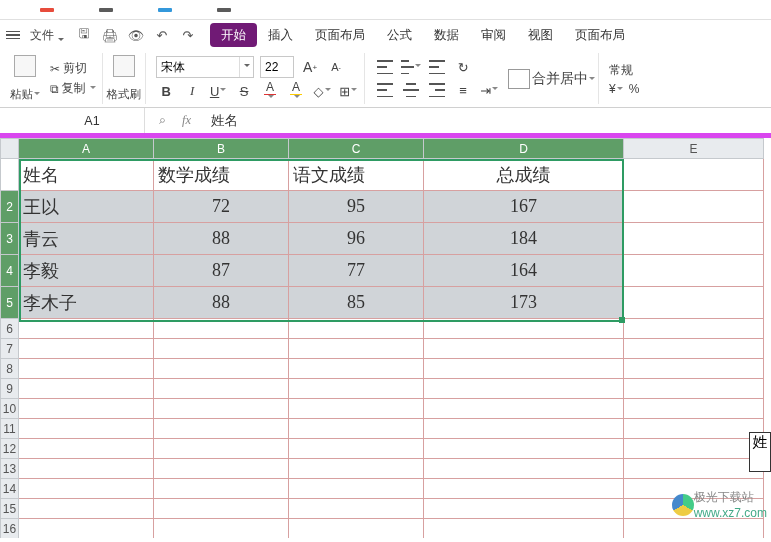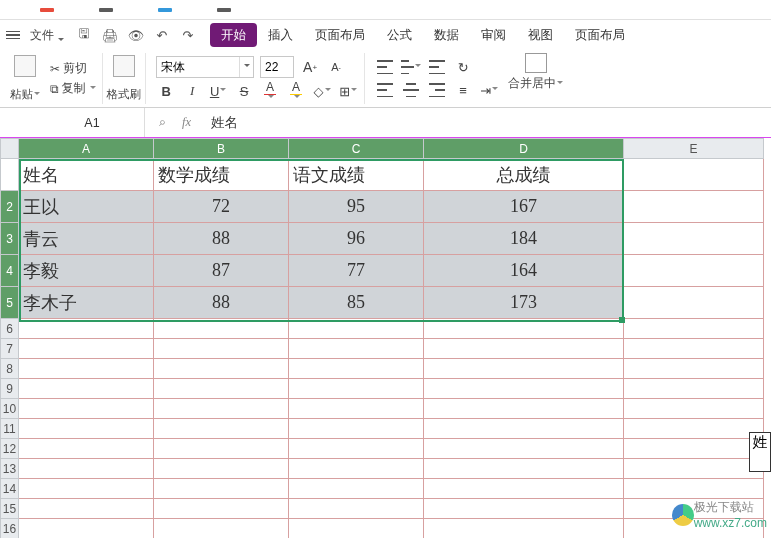--- a/index.html
+++ b/index.html
@@ -44,25 +44,25 @@
 .btn-letter.i { font-style: italic; font-family: serif; }
 .btn-letter.u { text-decoration: underline; }
 .btn-letter.s { text-decoration: line-through; }
 .btn-letter .bar { width: 12px; height: 3px; margin-top: 1px; }
 .btn-letter.stack { flex-direction: column; font-size: 12px; line-height: 1; }
 .btn-letter.stack .bar-red { background: #d33; }
 .btn-letter.stack .bar-yel { background: #fc0; }
 .small-drop::after { content: ""; border: 3px solid transparent; border-top-color: #888; display: inline-block; margin-left: 1px; }
 .align-ico { width: 16px; height: 14px; display: flex; flex-direction: column; justify-content: space-between; }
 .align-ico span { height: 1.5px; background: #555; }
-.merge-btn { display: flex; flex-direction: column; align-items: center; font-size: 12px; gap: 2px; padding: 0 3px; }
+.merge-btn { display: flex; flex-direction: row; align-items: center; font-size: 14px; gap: 2px; padding: 0 3px; }
 .merge-btn .mi { width: 22px; height: 20px; border: 1px solid #999; }
 
 
-.formula-bar { height: 30px; border-bottom: 1px solid #d946ef; display: flex; align-items: center; font-size: 12.5px; background: #fff; }
+.formula-bar { height: 30px; border-bottom: 5px solid #d946ef; display: flex; align-items: center; font-size: 12.5px; background: #fff; }
 .namebox { width: 145px; height: 100%; display: flex; align-items: center; justify-content: center; border-right: 1px solid #ddd; color: #333; padding-left: 40px; }
 .fb-icons { display: flex; align-items: center; gap: 16px; padding: 0 14px; color: #888; }
 .fx { font-style: italic; font-family: serif; color: #888; }
 .fb-input { flex: 1; padding: 0 6px; color: #333; font-size: 13.5px; }
 
 
 .sheet-wrap { position: relative; height: 400px; overflow: hidden; background: #fff; }
 .sheet { border-collapse: collapse; table-layout: fixed; }
 .sheet th, .sheet td { border: 1px solid #d7a0a0; font-size: 13px; height: 20px; padding: 0; text-align: center; color: #333; background: #fff; font-weight: normal; }
 .sheet .colh { background: #e8ebee; border-color: #c5c9cd; font-size: 12px; color: #555; height: 20px; }
@@ -73,21 +73,21 @@
 .sheet .selcol { width: 135px; }
 .sheet .colE { width: 140px; }
 .sheet .colD { width: 200px; }
 .sheet .sel { background: #d0d4d8; }
 .sheet .sel.hdr { background: #5f9e67; color: #fff; }
 .sheet .row1 .sel { background: #fff; }
 .selection-border { position: absolute; border: 2px solid #2e9b63; pointer-events: none; left: 19px; top: 21px; width: 605px; height: 163px; }
 .selection-handle { position: absolute; width: 6px; height: 6px; background: #2e9b63; right: -3px; bottom: -3px; }
 
 
-.watermark { position: absolute; right: 4px; bottom: 12px; font-size: 12px; color: #888; display: flex; align-items: center; gap: 0; }
+.watermark { position: absolute; right: 4px; bottom: 22px; font-size: 12px; color: #888; display: flex; align-items: center; gap: 0; }
 .watermark .logo { width: 22px; height: 22px; border-radius: 50%; background: conic-gradient(#4c8 0 120deg,#ec4 120deg 240deg,#48c 240deg 360deg); }
 .wm-box { position: absolute; right: 0; top: 432px; border: 1px solid #333; width: 22px; height: 40px; font-size: 15px; font-family: "SimSun"; display: flex; flex-direction: column; align-items: center; line-height: 1.2; background: #fff; }
 </style>
 </head>
 <body>
 
 <div class="title-tabs">
   <span class="title-tab t1"></span>
   <span class="title-tab t2"></span>
   <span class="title-tab t3"></span>
@@ -210,20 +210,29 @@
             <span></span>
           </div>
         </div>
       <div class="btn-letter">≡</div>
       <div class="btn-letter small-drop">⇥</div>
     </div>
   </div>
   <div class="merge-btn">
     <div class="mi"></div>
     <span class="small-drop">合并居中</span>
+  </div>
+  <div class="ribbon-group nb" style="border-left:1px solid #e5e5e5; padding-left:10px;">
+    <div class="ribbon-row">
+        <span>常规</span>
+      </div>
+    <div class="ribbon-row">
+      <span class="small-drop">¥</span>
+      <span>%</span>
+    </div>
   </div>
 </div>
 
 <div class="formula-bar">
   <div class="namebox">A1</div>
   <div class="fb-icons">
     <span>⌕</span>
     <span class="fx">fx</span>
   </div>
   <div class="fb-input">姓名</div>

